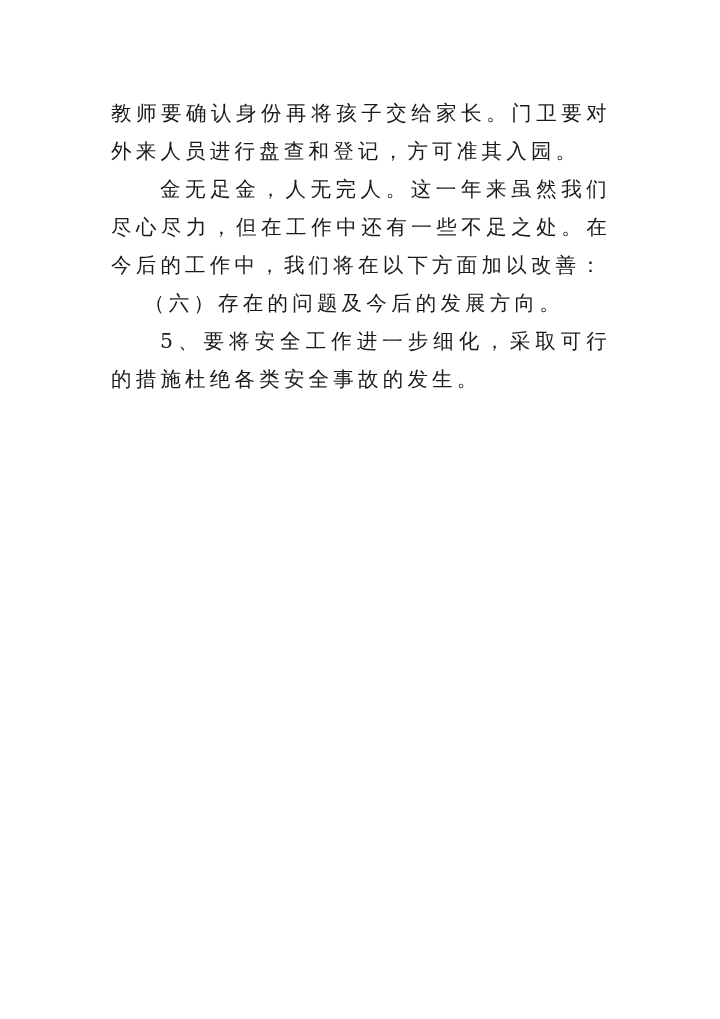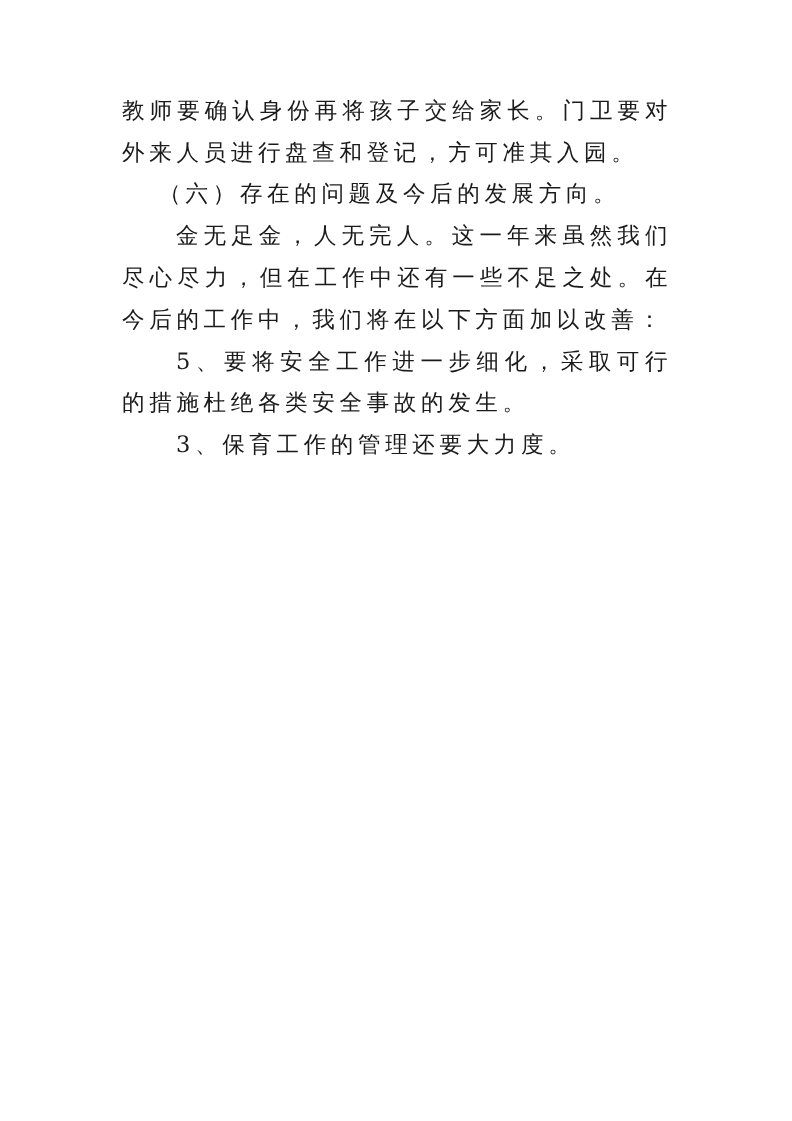--- a/index.html
+++ b/index.html
@@ -1,33 +1,32 @@
 <!DOCTYPE html>
 <html><head>
 <meta charset="utf-8">
 <style>
   html, body { margin: 0; padding: 0; background: #ffffff; }
   body { width: 720px; height: 1019px; position: relative; overflow: hidden; }
   .page {
     position: absolute;
     left: 111px;
-    top: 82px;
+    top: 95px;
     width: 500px;
     font-family: "DejaVu Serif", "Liberation Serif", serif;
     font-size: 20.5px;
     line-height: 37.95px;
     color: #1a1a1a;
     letter-spacing: 4.2px;
   }
   .para { margin: 0; text-align: justify; text-align-last: left; }
   .indent { text-indent: 49px; }
   .heading { text-indent: 33px; }
 </style>
 </head>
 <body>
 
 <div class="page">
   <p class="para">教师要确认身份再将孩子交给家长。门卫要对外来人员进行盘查和登记，方可准其入园。</p>
+  <p class="para indent">金无足金，人无完人。这一年来虽然我们尽心尽力，但在工作中还有一些不足之处。在今后的工作中，我们将在以下方面加以改善：</p>
   <p class="para heading">（六）存在的问题及今后的发展方向。</p>
-  <p class="para indent">金无足金，人无完人。这一年来虽然我们尽心尽力，但在工作中还有一些不足之处。在今后的工作中，我们将在以下方面加以改善：</p>
   <p class="para indent">5、要将安全工作进一步细化，采取可行的措施杜绝各类安全事故的发生。</p>
-  <p class="para indent">3、保育工作的管理还要大力度。</p>
 </div>
 
 </body></html>

